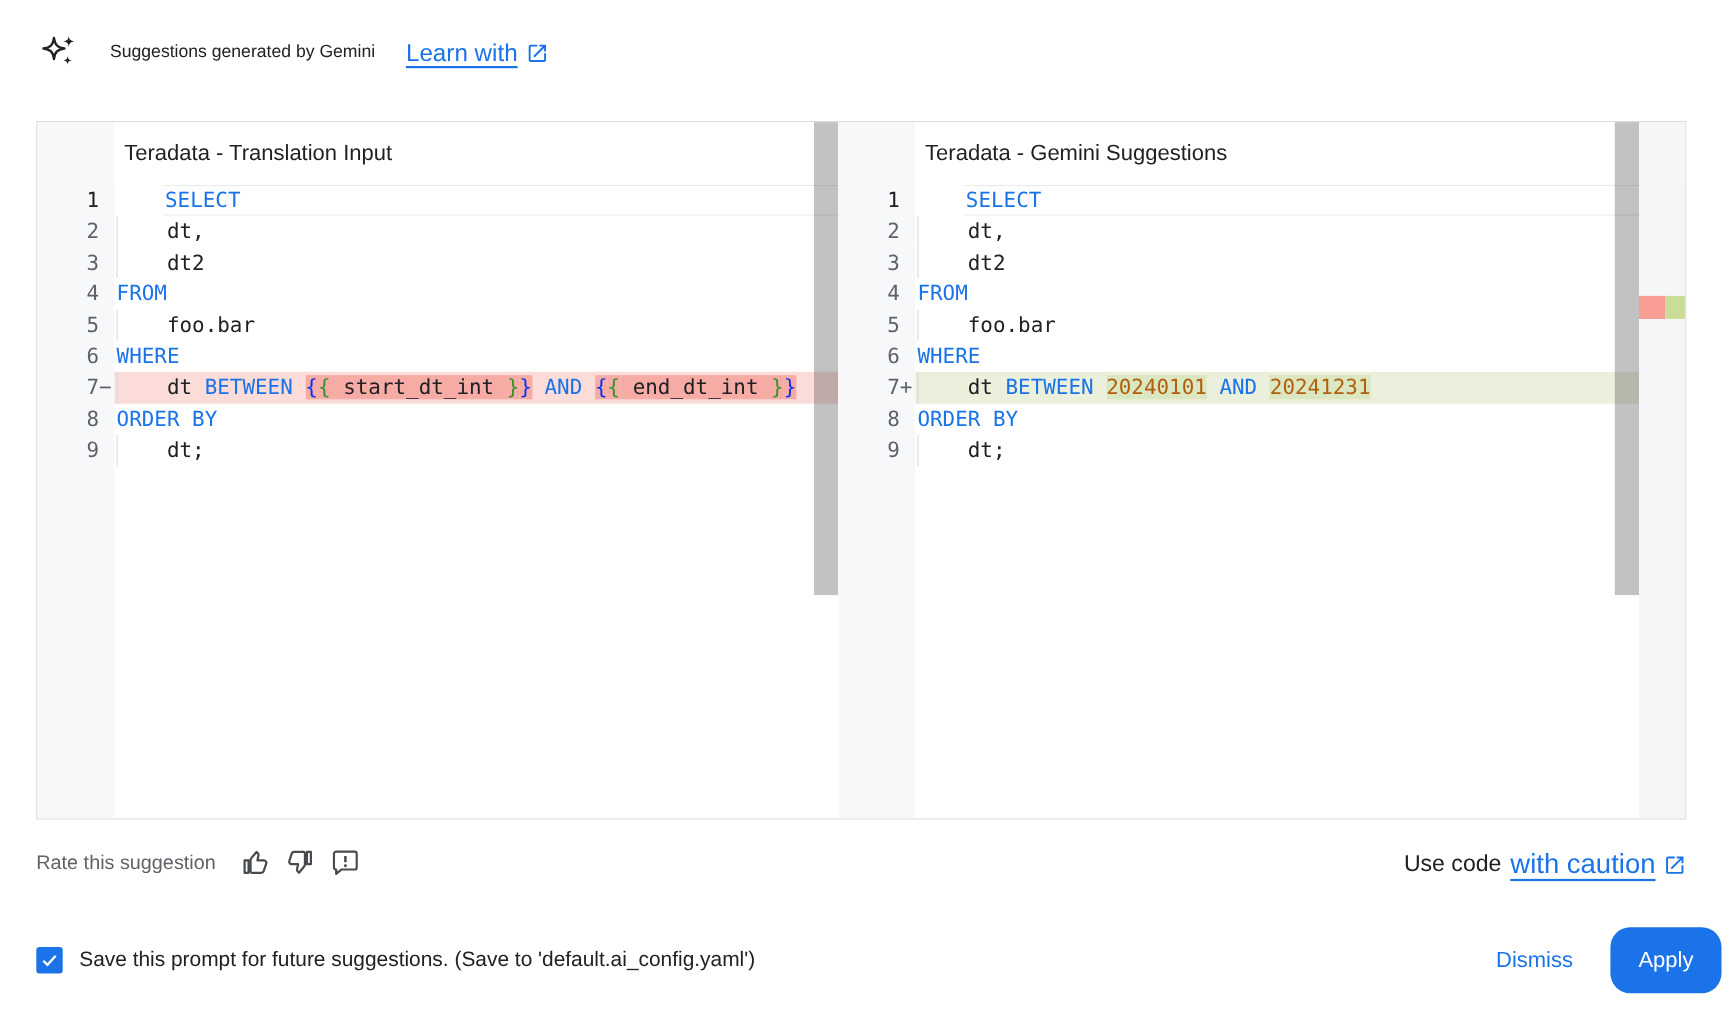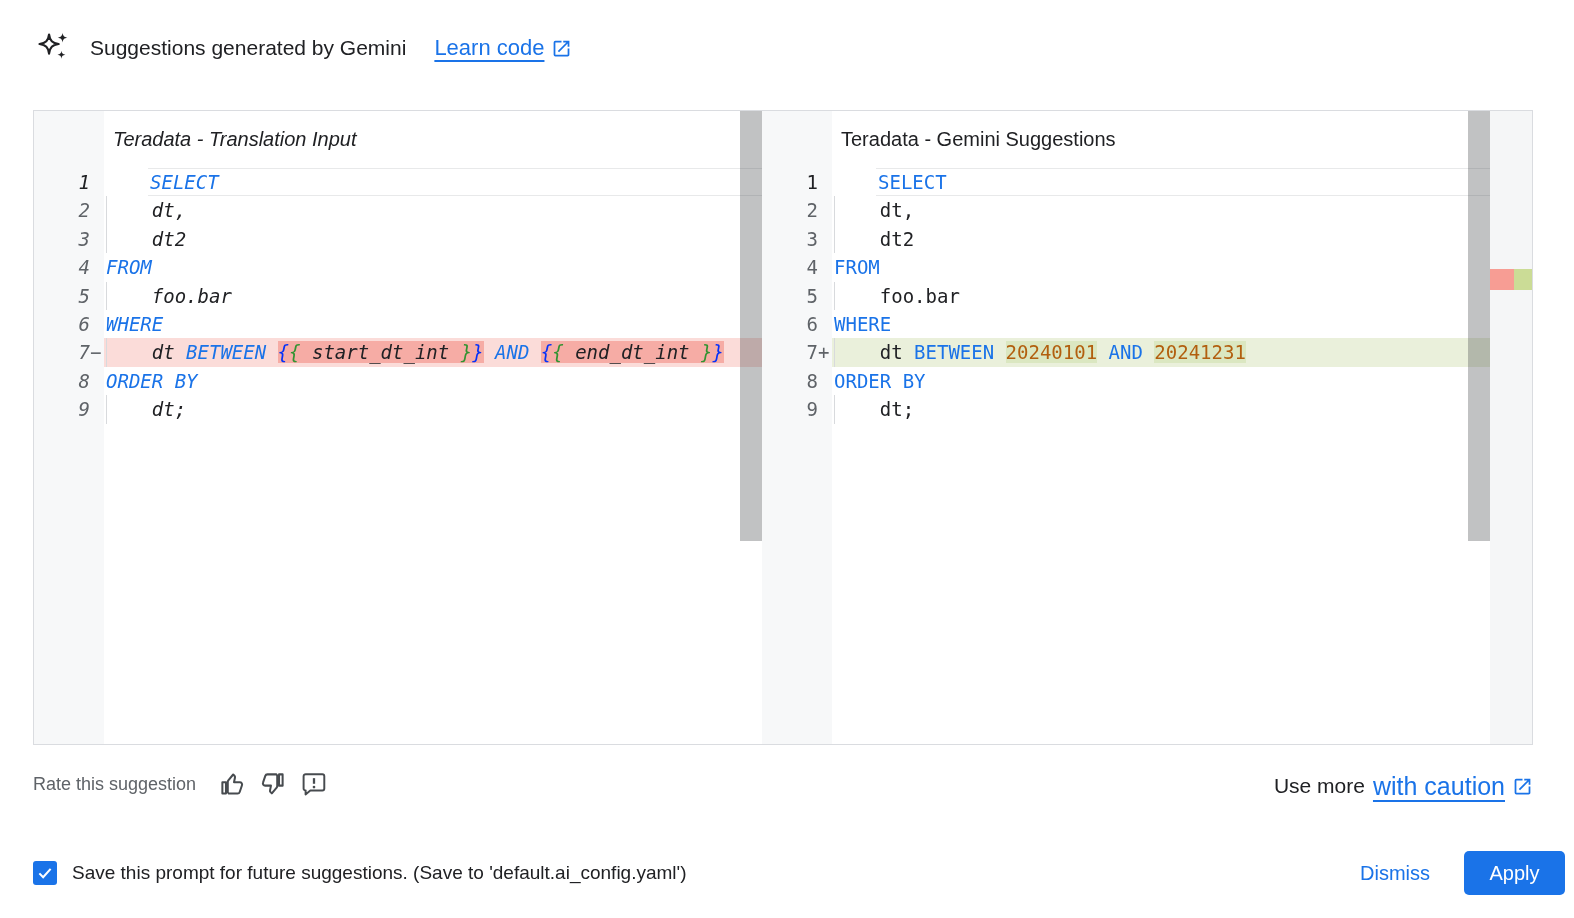--- a/index.html
+++ b/index.html
@@ -1,29 +1,29 @@
 <!DOCTYPE html>
 <html><head>
 <meta charset="utf-8">
 <style>
   html,body{margin:0;padding:0;width:1574px;height:918px;background:#fff;overflow:hidden;
     font-family:"Liberation Sans",sans-serif;color:#202124;}
   
   .hdr{position:absolute;left:35px;top:28px;height:40px;display:flex;align-items:center;}
   .spark{width:36px;height:36px;display:inline-flex;align-items:center;justify-content:center;}
-  .hdr-title{margin-left:19px;font-size:21px;color:#202124;}
+  .hdr-title{margin-left:29px;font-size:16px;color:#202124;}
   .learn{margin-left:28px;display:inline-flex;align-items:center;cursor:pointer;text-decoration:none;}
   .learn .lbl{color:#1a73e8;font-size:22px;font-weight:500;text-decoration:underline;
     text-decoration-thickness:2px;text-underline-offset:5px;}
   .ext{margin-left:7px;}
   
   .card{position:absolute;left:33px;top:110px;width:1498px;height:633px;border:1px solid #dadce0;
     display:flex;background:#fff;}
   .pane{position:relative;overflow:hidden;height:100%;}
-  .pane-l{width:728px;border-right:none;font-style:italic;}
+  .pane-l{width:728px;border-right:none;}
   .pane-r{width:770px;}
   .gbg{position:absolute;left:0;top:0;bottom:0;width:70px;background:#f7f8f9;}
   .phead{position:absolute;left:70px;right:0;top:0;height:57px;background:#fff;display:flex;align-items:center;}
   .ptitle{padding-left:9px;font-size:20px;color:#202124;}
   .lines{position:absolute;left:0;top:57px;right:0;}
   .pane-r .lines{right:42px;}
   .line{display:flex;height:28.4px;line-height:28.4px;
     font-family:"DejaVu Sans Mono",monospace;font-size:19px;white-space:pre;}
   .ln{flex:0 0 70px;display:flex;color:#5f6368;}
   .lnn{width:56px;text-align:right;}
@@ -55,36 +55,36 @@
   .usecode .ext{margin-left:7px;}
   
   .bbar{position:absolute;left:33px;right:9px;top:849px;height:48px;display:flex;align-items:center;}
   .chk{width:24px;height:24px;border-radius:3px;background:#1a73e8;display:inline-flex;align-items:center;
     justify-content:center;cursor:pointer;flex:0 0 24px;}
   .save-lbl{margin-left:15px;font-size:19px;color:#202124;}
   .spacer{flex:1;}
   .dismiss{background:none;border:none;color:#1a73e8;font-size:20px;font-weight:500;cursor:pointer;
     padding:10px 14px;margin-right:20px;font-family:"Liberation Sans",sans-serif;}
   .apply{background:#1a73e8;border:none;color:#fff;font-size:20px;font-weight:500;cursor:pointer;
-    width:101px;height:44px;border-radius:5px;font-family:"Liberation Sans",sans-serif;}
+    width:101px;height:60px;border-radius:18px;font-family:"Liberation Sans",sans-serif;}
 </style>
 </head>
 <body>
 
 <div class="hdr">
   <span class="spark">
     <svg width="36" height="36" viewBox="0 0 32 32">
       <path d="M12.5 4 C13.2 9.6 15.4 11.8 21 12.5 C15.4 13.2 13.2 15.4 12.5 21 C11.8 15.4 9.6 13.2 4 12.5 C9.6 11.8 11.8 9.6 12.5 4 Z" fill="none" stroke="#202124" stroke-width="1.9" stroke-linejoin="round"></path>
       <path d="M24.5 2.5 C24.9 5.4 25.9 6.4 28.8 6.8 C25.9 7.2 24.9 8.2 24.5 11.1 C24.1 8.2 23.1 7.2 20.2 6.8 C23.1 6.4 24.1 5.4 24.5 2.5 Z" fill="#202124"></path>
       <path d="M23.5 18.5 C23.8 20.9 24.6 21.7 27 22 C24.6 22.3 23.8 23.1 23.5 25.5 C23.2 23.1 22.4 22.3 20 22 C22.4 21.7 23.2 20.9 23.5 18.5 Z" fill="#202124"></path>
     </svg>
   </span>
   <span class="hdr-title">Suggestions generated by Gemini</span>
   <a class="learn">
-    <span class="lbl">Learn code</span>
+    <span class="lbl">Learn with</span>
     <svg class="ext" width="21" height="21" viewBox="0 0 24 24" fill="#1a73e8">
       <path d="M19 19H5V5h7V3H5a2 2 0 0 0-2 2v14a2 2 0 0 0 2 2h14c1.1 0 2-.9 2-2v-7h-2v7zM14 3v2h3.59l-9.83 9.83 1.41 1.41L19 6.41V10h2V3h-7z"></path>
     </svg>
   </a>
 </div>
 
 <div class="card">
 
   <div class="pane pane-l">
     <div class="gbg"></div>
@@ -151,21 +151,21 @@
   <button class="icbtn" style="margin-left:14px;">
     <svg width="26" height="26" viewBox="0 0 24 24">
       <path d="M4.3 3h15.4c1 0 1.8.8 1.8 1.8v11.4c0 1-.8 1.8-1.8 1.8H8.6l-4.4 3.6.1-3.6h-.1c-1 0-1.8-.8-1.8-1.8V4.8C2.4 3.8 3.3 3 4.3 3z" fill="none" stroke="#474b4f" stroke-width="1.8" stroke-linejoin="round"></path>
       <line x1="12" y1="6.6" x2="12" y2="11.8" stroke="#474b4f" stroke-width="2.1"></line>
       <circle cx="12" cy="14.8" r="1.25" fill="#474b4f"></circle>
     </svg>
   </button>
 </div>
 
 <div class="usecode">
-  <span class="pre">Use more</span>
+  <span class="pre">Use code</span>
   <a>with caution</a>
   <svg class="ext" width="21" height="21" viewBox="0 0 24 24" fill="#1a73e8">
     <path d="M19 19H5V5h7V3H5a2 2 0 0 0-2 2v14a2 2 0 0 0 2 2h14c1.1 0 2-.9 2-2v-7h-2v7zM14 3v2h3.59l-9.83 9.83 1.41 1.41L19 6.41V10h2V3h-7z"></path>
   </svg>
 </div>
 
 <div class="bbar">
   <span class="chk" role="checkbox" aria-checked="true">
     <svg width="18" height="18" viewBox="0 0 24 24">
       <polyline points="4.5,12.5 9.5,17.5 19.5,6.5" fill="none" stroke="#fff" stroke-width="2.8"></polyline>

